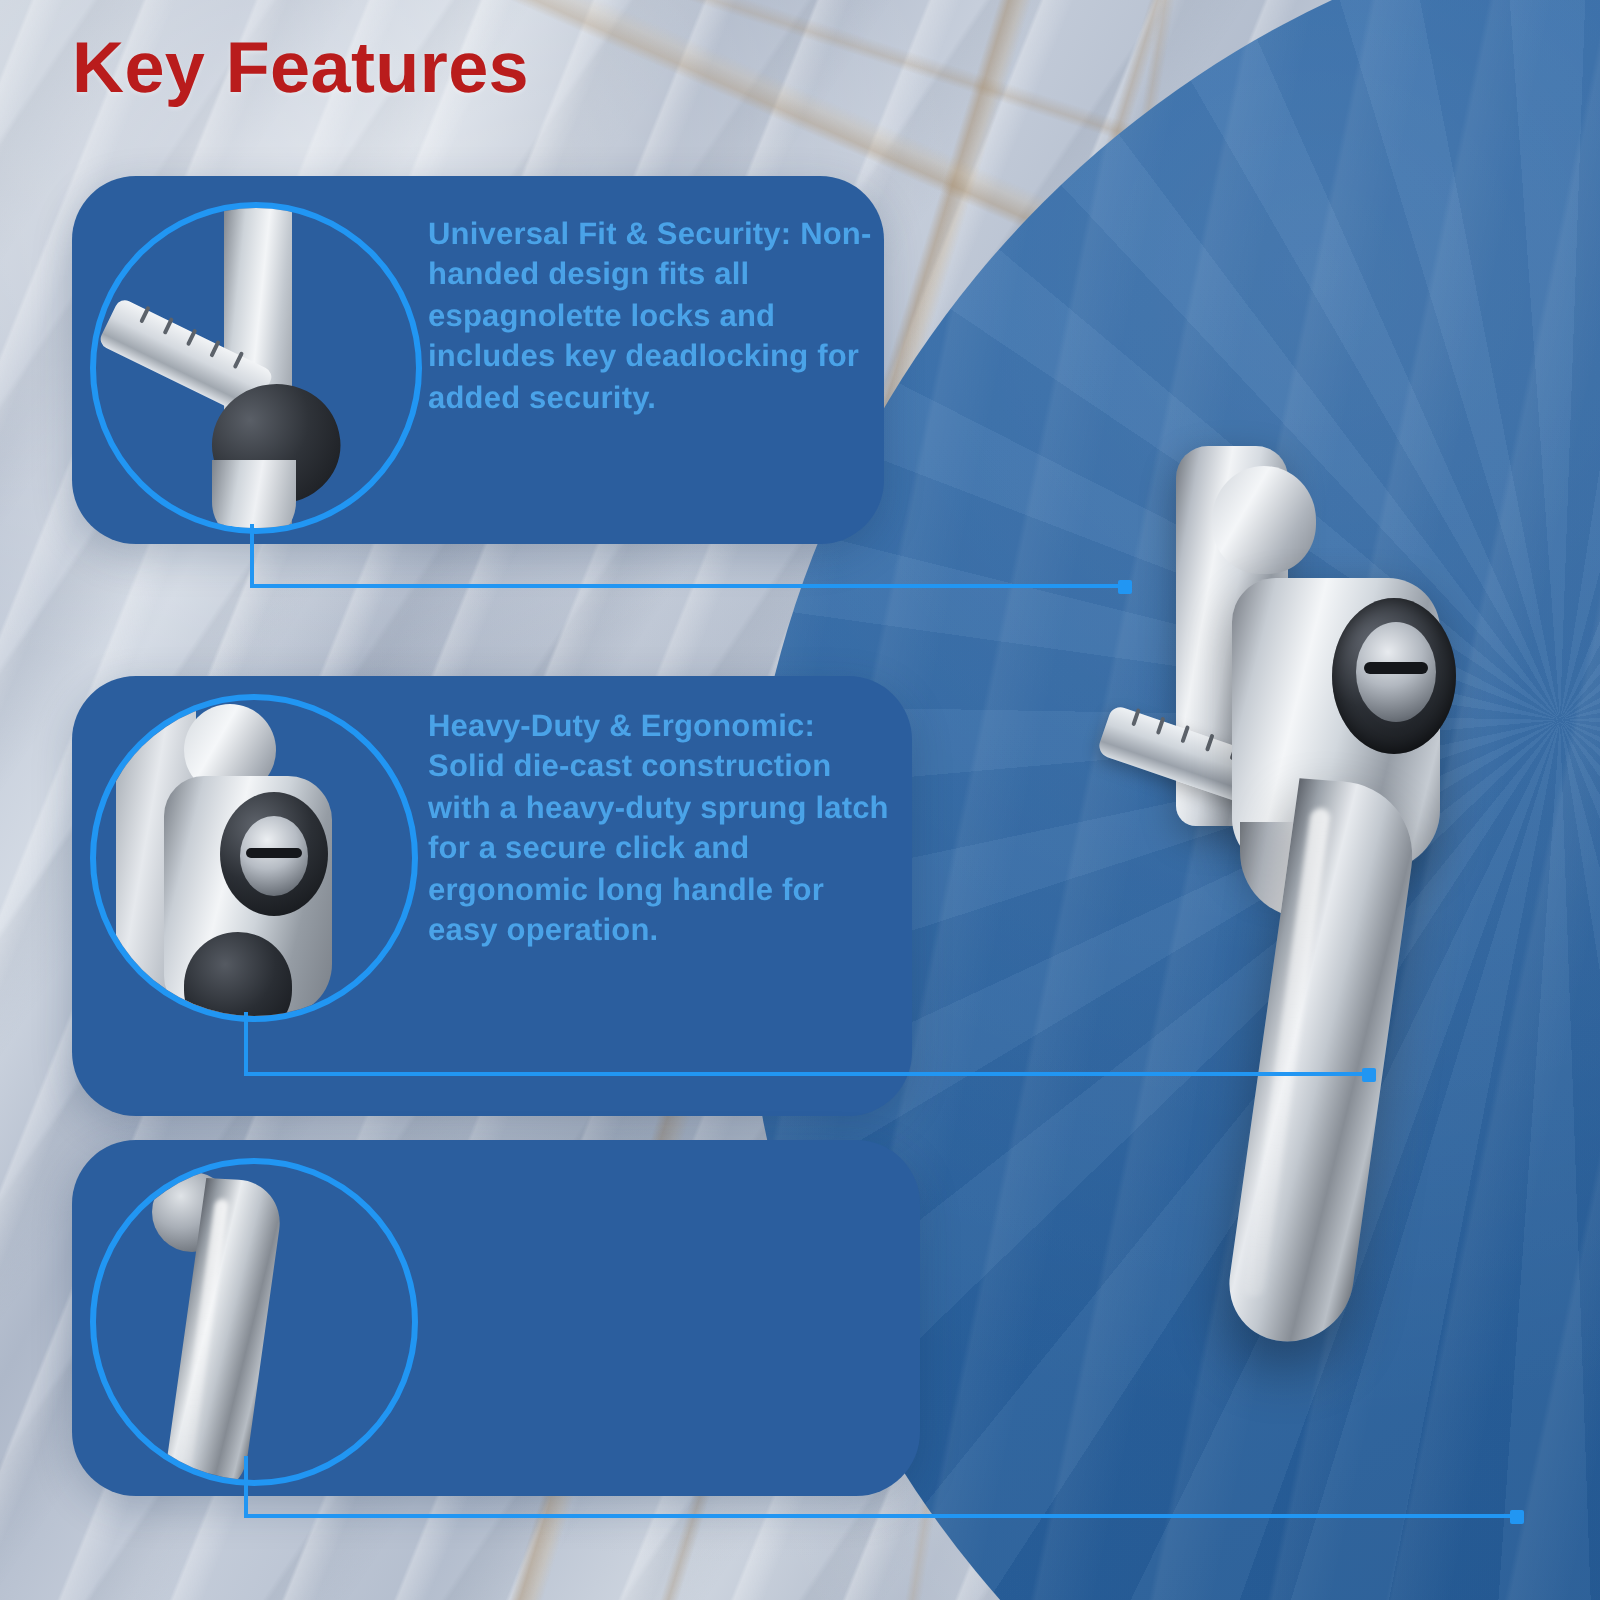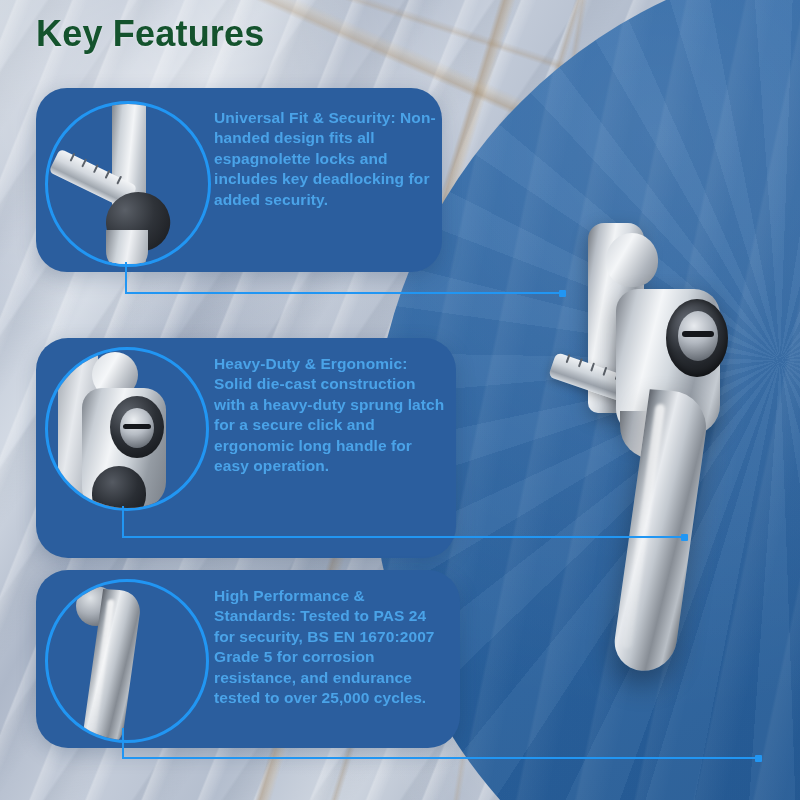--- a/index.html
+++ b/index.html
@@ -282,21 +282,21 @@
   }
 
   
   #page-title {
     position: absolute;
     z-index: 6;
     left: 36px;
     top: 13px;
     font-size: 36px;
     font-weight: bold;
-    color: #14532d;
+    color: #b91c1c;
     letter-spacing: .2px;
     text-shadow: 0 1px 2px rgba(255,255,255,.35);
   }
 </style>
 </head>
 <body>
 
 <div id="infographic">
 
   <div class="bg-layer bg-base"></div>
@@ -318,21 +318,21 @@
       <div class="tooth" style="left:64px"></div>
     </div>
     <div class="met" id="hero-body"></div>
     <div class="blk" id="hero-lockhousing"></div>
     <div class="met" id="hero-keybarrel"></div>
     <div id="hero-keyslot" style="position:absolute"></div>
     <div class="met" id="hero-bottomcap"></div>
     <div class="met" id="hero-lever"></div>
   </div>
 
-  <div class="card" style="left:36px; top:88px; width:406px; height:184px;border-radius:31px;">
+  <div class="card" style="left:36px; top:88px; width:406px; height:184px;">
     <div class="card-circle" style="left:9px; top:13px; width:160px; height:160px;">
       <div class="thumb">
         <div class="t-met" id="t1-bar"></div>
         <div class="t-met" id="t1-spindle">
           <div class="tooth" style="left:14px"></div>
           <div class="tooth" style="left:27px"></div>
           <div class="tooth" style="left:40px"></div>
           <div class="tooth" style="left:53px"></div>
           <div class="tooth" style="left:66px"></div>
         </div>
@@ -358,21 +358,20 @@
     <div class="card-text" style="left:178px; top:16px; width:232px; font-size:15.5px;">Heavy-Duty &amp; Ergonomic: Solid die-cast construction with a heavy-duty sprung latch for a secure click and ergonomic long handle for easy operation.</div>
   </div>
 
   <div class="card" style="left:36px; top:570px; width:424px; height:178px;">
     <div class="card-circle" style="left:9px; top:9px; width:158px; height:158px;">
       <div class="thumb">
         <div class="t-met" id="t3-boss"></div>
         <div class="t-met" id="t3-lever"></div>
       </div>
     </div>
-    <div class="card-text" style="left:178px; top:16px; width:236px; font-size:15.5px;">High Performance &amp; Standards: Tested to PAS 24 for security, BS EN 1670:2007 Grade 5 for corrosion resistance, and endurance tested to over 25,000 cycles.</div>
   </div>
 
   <div class="conn conn-v" style="left:125px; top:262px; height:32px;"></div>
   <div class="conn conn-h" style="left:125px; top:292px; width:438px;"></div>
   <div class="conn-dot" style="left:559px; top:290px;"></div>
 
   <div class="conn conn-v" style="left:122px; top:506px; height:32px;"></div>
   <div class="conn conn-h" style="left:122px; top:536px; width:563px;"></div>
   <div class="conn-dot" style="left:681px; top:534px;"></div>
 

